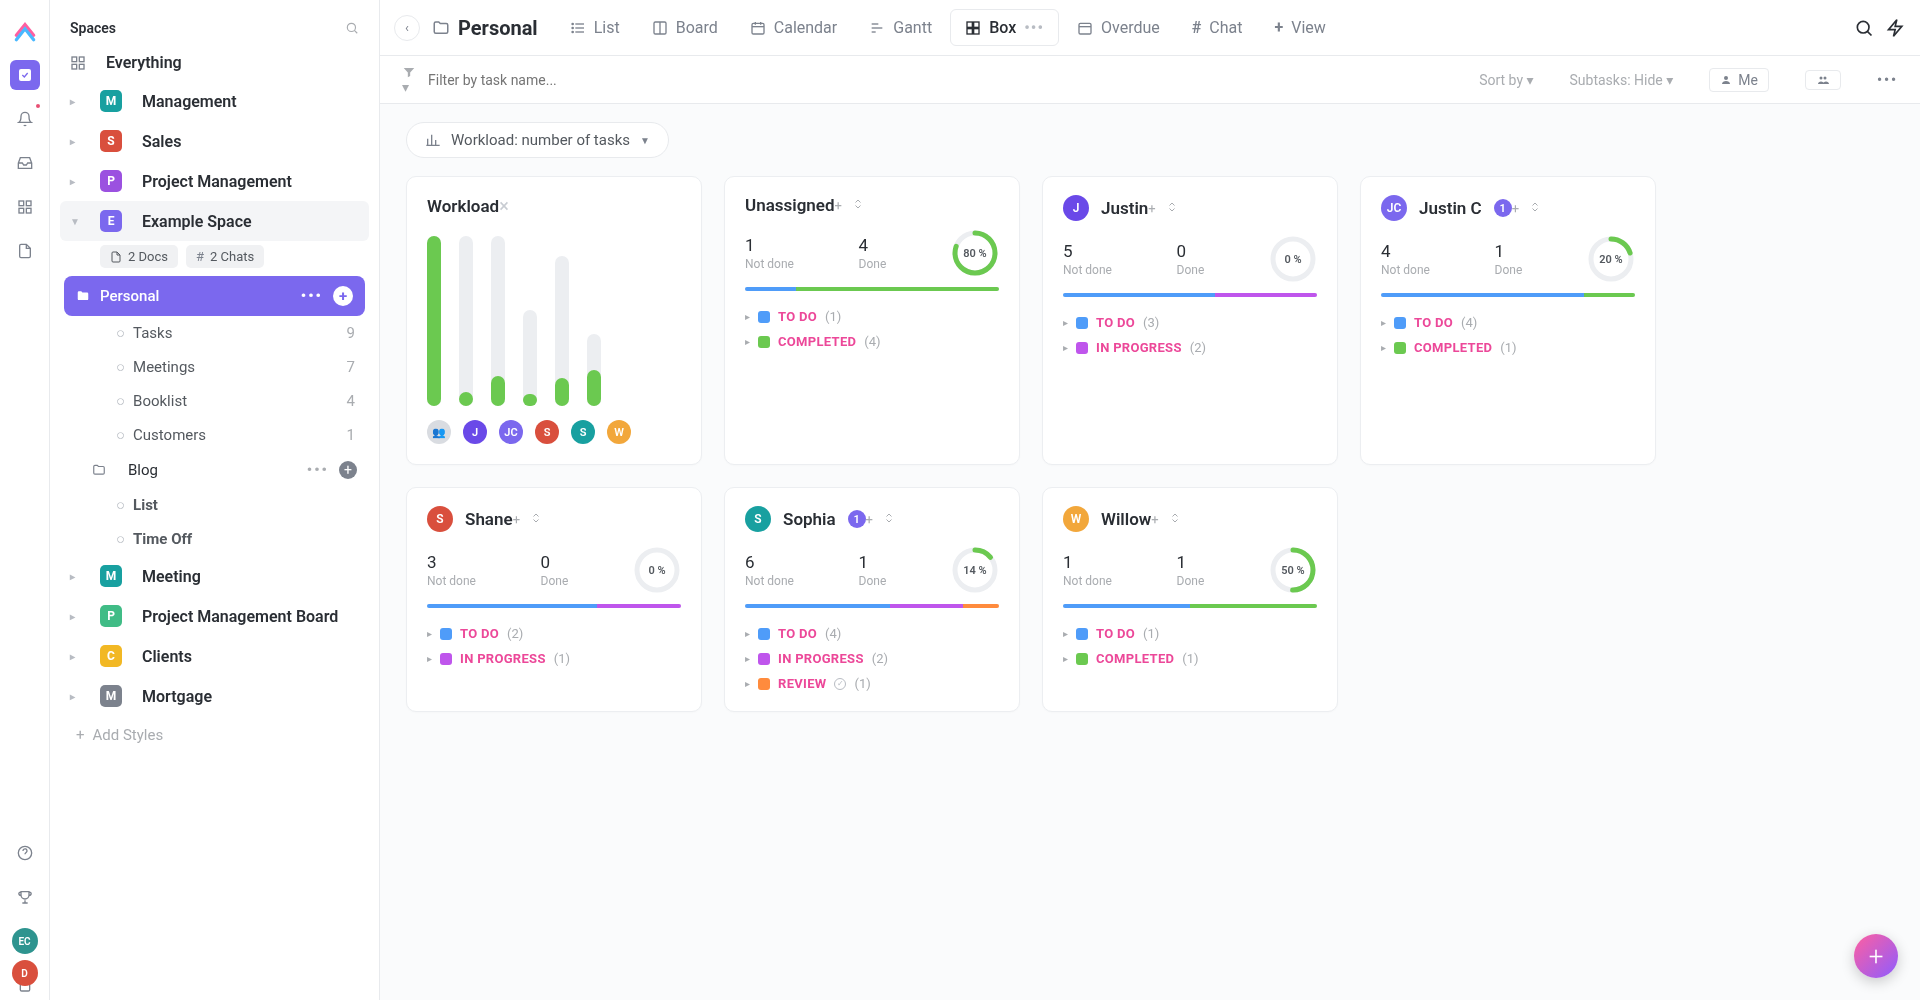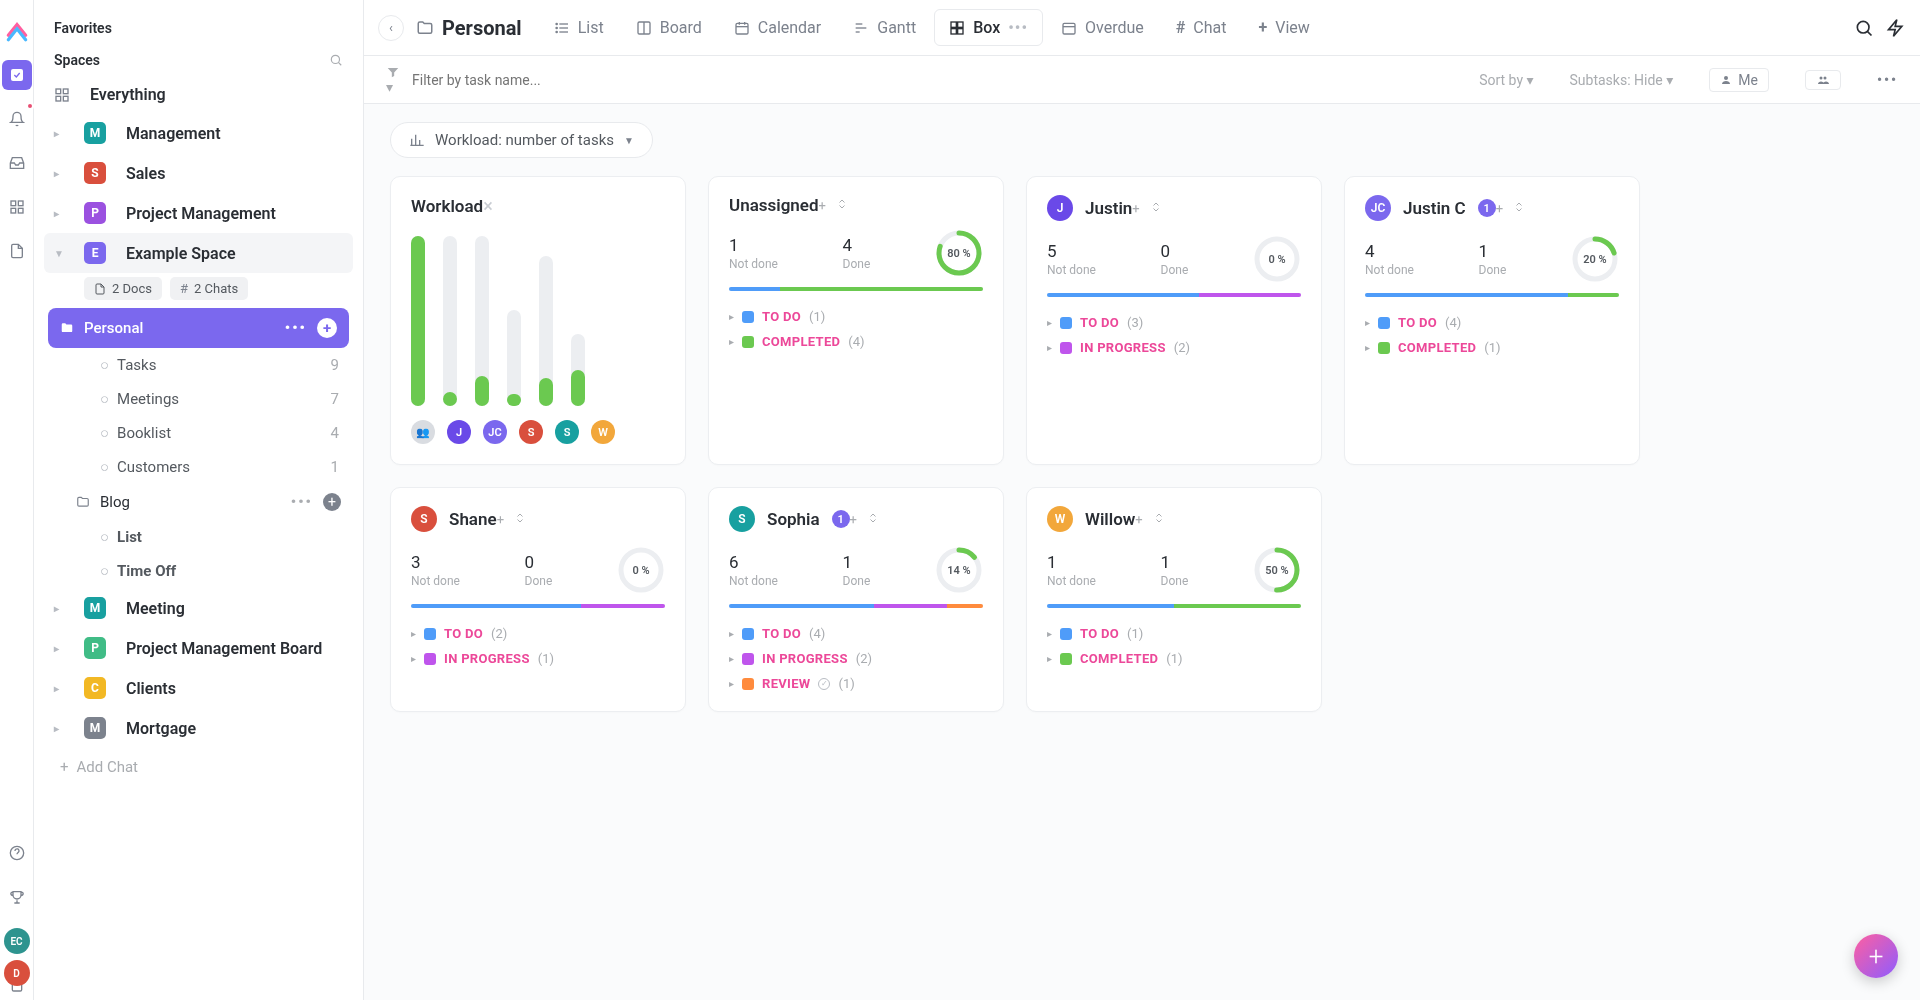--- a/index.html
+++ b/index.html
@@ -1,20 +1,20 @@
 <!DOCTYPE html>
 <html><head>
 <meta charset="utf-8">
 <style>
 * { margin: 0; padding: 0; box-sizing: border-box; font-family: -apple-system, BlinkMacSystemFont, "Segoe UI", Roboto, sans-serif; }
 body { background: #fff; color: #2a2e34; font-size: 13px; overflow: hidden; width: 1920px; height: 1000px; }
 .app { display: flex; height: 100%; }
 
 
-.icon-rail { width: 34px; border-right: 1px solid #e8eaed; display: flex; flex-direction: column; align-items: center; padding-top: 16px; gap: 14px; position: relative; }
+.icon-rail { width: 50px; border-right: 1px solid #e8eaed; display: flex; flex-direction: column; align-items: center; padding-top: 16px; gap: 14px; position: relative; }
 .icon-rail .rail-btn { width: 30px; height: 30px; border-radius: 6px; display: flex; align-items: center; justify-content: center; color: #7c828d; cursor: pointer; position: relative; }
 .icon-rail .rail-btn.active { background: #7b68ee; color: #fff; }
 .logo-icon { width: 26px; height: 26px; }
 .rail-bottom { position: absolute; bottom: 14px; display: flex; flex-direction: column; gap: 6px; align-items: center; }
 .rail-avatar { width: 26px; height: 26px; border-radius: 50%; background: #2e948f; color:#fff; font-size: 10px; display:flex; align-items:center; justify-content:center; font-weight:600;}
 .rail-avatar.red { background:#d94f3d;}
 .notif-dot { position:absolute; top:-2px; right:-2px; width:8px; height:8px; background:#e84f73; border-radius:50%; border:2px solid #fff;}
 
 
 .sidebar { width: 330px; border-right: 1px solid #e8eaed; display: flex; flex-direction: column; padding: 12px 10px; overflow-y: auto; }
@@ -29,21 +29,21 @@
 .pill { background:#f0f1f3; border-radius:5px; padding:4px 10px; font-size:13px; color:#54595f; display:flex; align-items:center; gap:6px;}
 .folder-active { background:#7b68ee; color:#fff; border-radius:8px; display:flex; align-items:center; justify-content:space-between; padding:10px 12px; margin:0 4px; font-size:15px; font-weight:500;}
 .folder-active .left { display:flex; align-items:center; gap:10px;}
 .folder-active .right { display:flex; align-items:center; gap:10px;}
 .plus-circle { width:20px; height:20px; border-radius:50%; background:#fff; color:#7b68ee; display:flex; align-items:center; justify-content:center; font-weight:700;}
 .sub-list { padding-left: 56px; }
 .sub-list .row { display:flex; justify-content:space-between; padding:8px 14px 8px 0; color:#54595f; font-size:15px;gap:16px;}
 .sub-list .row .dot { color:#b8bcc3; margin-right:8px;}
 .sub-list .count { color:#a9acb0;}
 .folder-item { display:flex; align-items:center; justify-content:space-between; padding:9px 12px 9px 32px; color:#2a2e34; font-size:15px;}
-.folder-item .left { display:flex; align-items:center; gap:10px;}
+.folder-item .left { display:flex; align-items:center; gap:22px;}
 .list-item-sub { padding:8px 12px 8px 56px; color:#54595f; font-size:15px;font-weight:bold;}
 .add-space { color:#a9acb0; padding:10px 16px; font-size:15px; display:flex; align-items:center; gap:8px;}
 
 
 .main { flex:1; display:flex; flex-direction:column; background:#fafbfc; overflow:hidden;}
 .topbar { background:#fff; border-bottom:1px solid #e8eaed; height:56px; display:flex; align-items:center; padding:0 14px; gap:4px;}
 .back-circle{ width:26px; height:26px; border-radius:50%; border:1px solid #e8eaed; display:flex; align-items:center; justify-content:center; color:#7c828d; margin-right:8px;}
 .crumb { display:flex; align-items:center; gap:8px; font-size:20px; font-weight:700; color:#2a2e34; margin-right:14px;}
 .crumb .ico{ color:#7c828d; font-weight:400;}
 .view-tabs { display:flex; align-items:center; gap:4px;}
@@ -171,23 +171,20 @@
         </svg>
       </div>
     <div class="rail-bottom">
       <div class="rail-avatar">EC</div>
       <div class="rail-avatar red">D</div>
     </div>
   </div>
 
   <div class="sidebar">
     <div class="side-section-title">
-        <span>Favorites</span>
-      </div>
-    <div class="side-section-title">
       <span>Spaces</span>
       <span class="side-search">
           <svg width="14" height="14" viewBox="0 0 24 24" fill="none" stroke="currentColor" stroke-width="2">
             <circle cx="11" cy="11" r="7"></circle>
             <path d="M21 21l-5-5"></path>
           </svg>
         </span>
     </div>
     <div class="side-item big">
       <svg width="16" height="16" viewBox="0 0 24 24" fill="none" stroke="#7c828d" stroke-width="2">
@@ -297,21 +294,21 @@
           <span>Clients</span>
         </div>
         <div class="side-item big">
           <span class="chev">▸</span>
           <span class="space-badge b-gray">M</span>
           <span>Mortgage</span>
         </div>
       </div>
     <div class="add-space">
         <span>+</span>
-        <span>Add Chat</span>
+        <span>Add Styles</span>
       </div>
   </div>
 
   <div class="main">
     <div class="topbar">
       <div class="back-circle">‹</div>
       <div class="crumb">
         <span class="ico">
             <svg width="18" height="18" viewBox="0 0 24 24" fill="none" stroke="#7c828d" stroke-width="2">
               <path d="M3 6a2 2 0 012-2h4l2 2h8a2 2 0 012 2v9a2 2 0 01-2 2H5a2 2 0 01-2-2z"></path>

